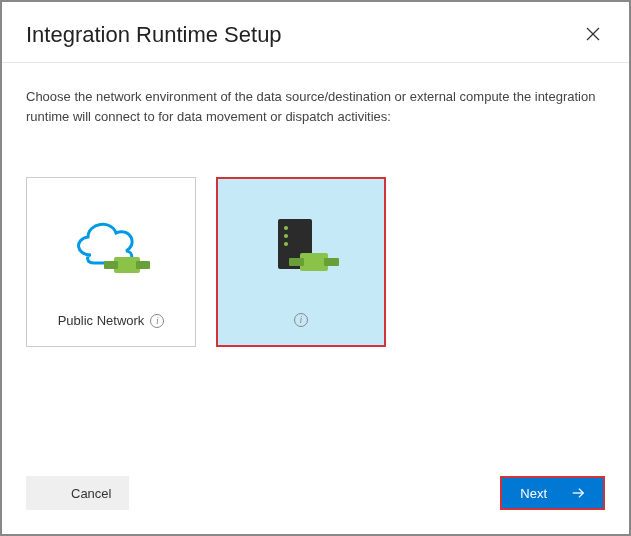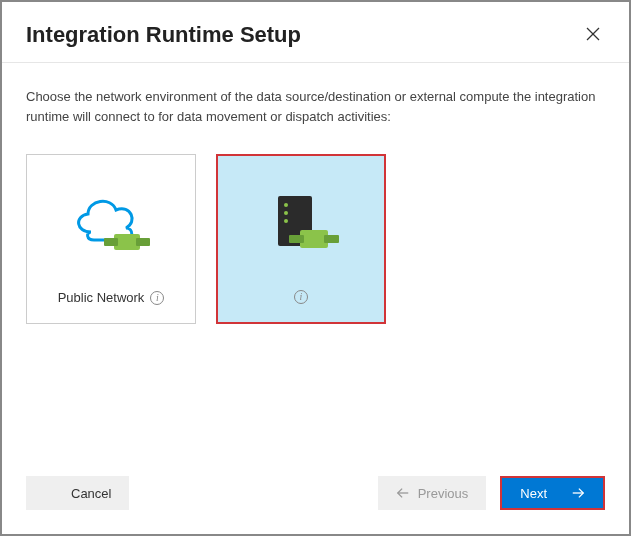--- a/index.html
+++ b/index.html
@@ -20,38 +20,39 @@
     }
     .header {
       display: flex;
       justify-content: space-between;
       align-items: flex-start;
       padding: 20px 24px 14px 24px;
       border-bottom: 1px solid #e6e6e6;
     }
     .title {
       font-size: 22px;
-      font-weight: 700;
+      font-weight: 400;
       color: #222;
     }
     .close-btn {
       width: 24px;
       height: 24px;
       display: flex;
       align-items: center;
       justify-content: center;
       cursor: pointer;
       color: #333;
     }
     .close-btn svg { width: 16px; height: 16px; }
     .body {
       flex: 1;
       padding: 24px 24px 16px 24px;
       display: flex;
       flex-direction: column;
+      gap: 23px;
     }
     .description {
       font-size: 13px;
       color: #444;
       line-height: 1.5;
       margin-bottom: 28px;
     }
     .options {
       display: flex;
       gap: 20px;
@@ -193,27 +194,20 @@
       </div>
 
     </div>
   </div>
 
   <div class="footer">
     <button class="btn btn-cancel">
       <span>Cancel</span>
     </button>
     <div class="footer-right">
-      <button class="btn btn-prev">
-        <svg class="arrow" viewBox="0 0 16 16" stroke="currentColor" stroke-width="1.5" fill="none">
-          <line x1="14" y1="8" x2="2" y2="8"></line>
-          <polyline points="7,3 2,8 7,13"></polyline>
-        </svg>
-        <span>Previous</span>
-      </button>
       <button class="btn btn-next">
         <span>Next</span>
         <svg class="arrow" viewBox="0 0 16 16" stroke="currentColor" stroke-width="1.5" fill="none">
           <line x1="2" y1="8" x2="14" y2="8"></line>
           <polyline points="9,3 14,8 9,13"></polyline>
         </svg>
       </button>
     </div>
   </div>
 

